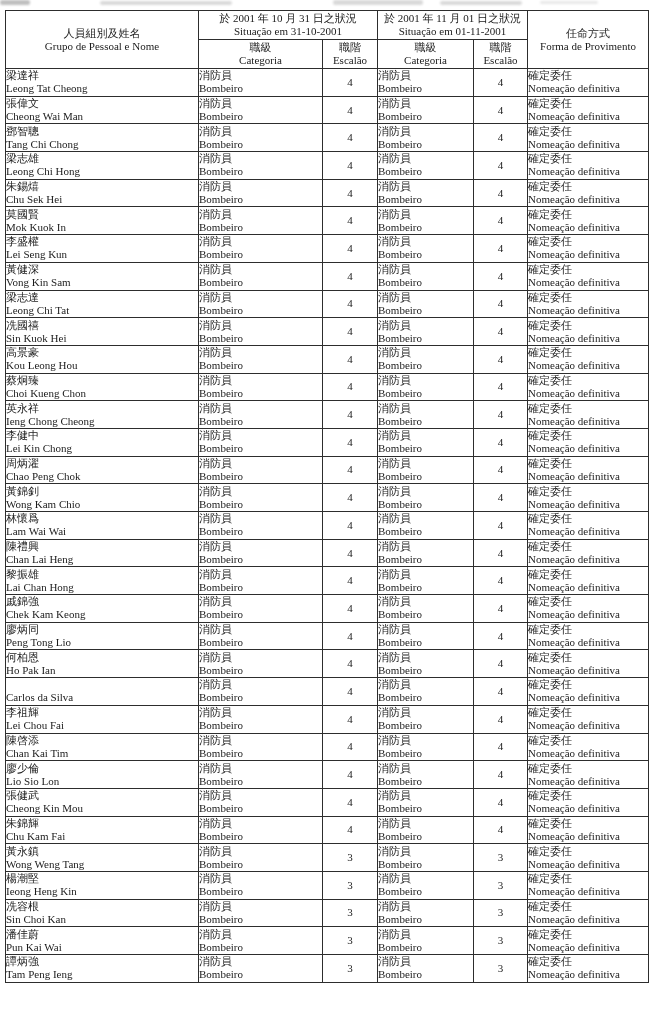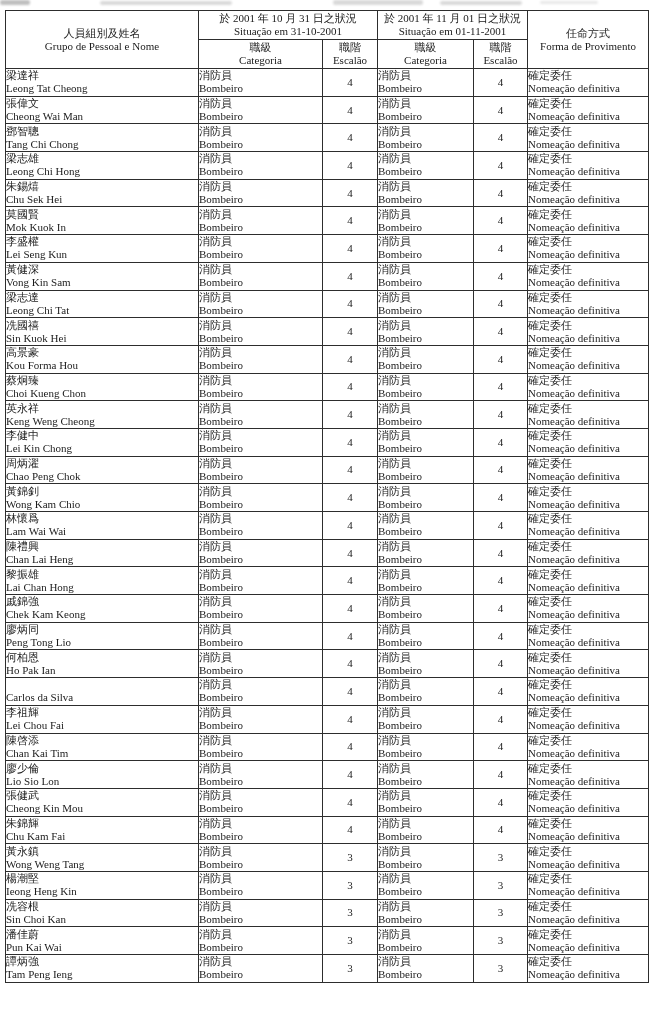--- a/index.html
+++ b/index.html
@@ -305,21 +305,21 @@
     <td class="esc-cell">4</td>
     <td class="forma-cell">
       <div class="zh">確定委任</div>
       <div class="pt">Nomeação definitiva</div>
     </td>
   </tr>
 
   <tr>
     <td class="name-cell">
       <div class="zh">高景豪</div>
-      <div class="pt">Kou Forma Hou</div>
+      <div class="pt">Kou Leong Hou</div>
     </td>
     <td class="cat-cell">
       <div class="zh">消防員</div>
       <div class="pt">Bombeiro</div>
     </td>
     <td class="esc-cell">4</td>
     <td class="cat-cell">
       <div class="zh">消防員</div>
       <div class="pt">Bombeiro</div>
     </td>
@@ -347,21 +347,21 @@
     <td class="esc-cell">4</td>
     <td class="forma-cell">
       <div class="zh">確定委任</div>
       <div class="pt">Nomeação definitiva</div>
     </td>
   </tr>
 
   <tr>
     <td class="name-cell">
       <div class="zh">英永祥</div>
-      <div class="pt">Keng Weng Cheong</div>
+      <div class="pt">Ieng Chong Cheong</div>
     </td>
     <td class="cat-cell">
       <div class="zh">消防員</div>
       <div class="pt">Bombeiro</div>
     </td>
     <td class="esc-cell">4</td>
     <td class="cat-cell">
       <div class="zh">消防員</div>
       <div class="pt">Bombeiro</div>
     </td>

